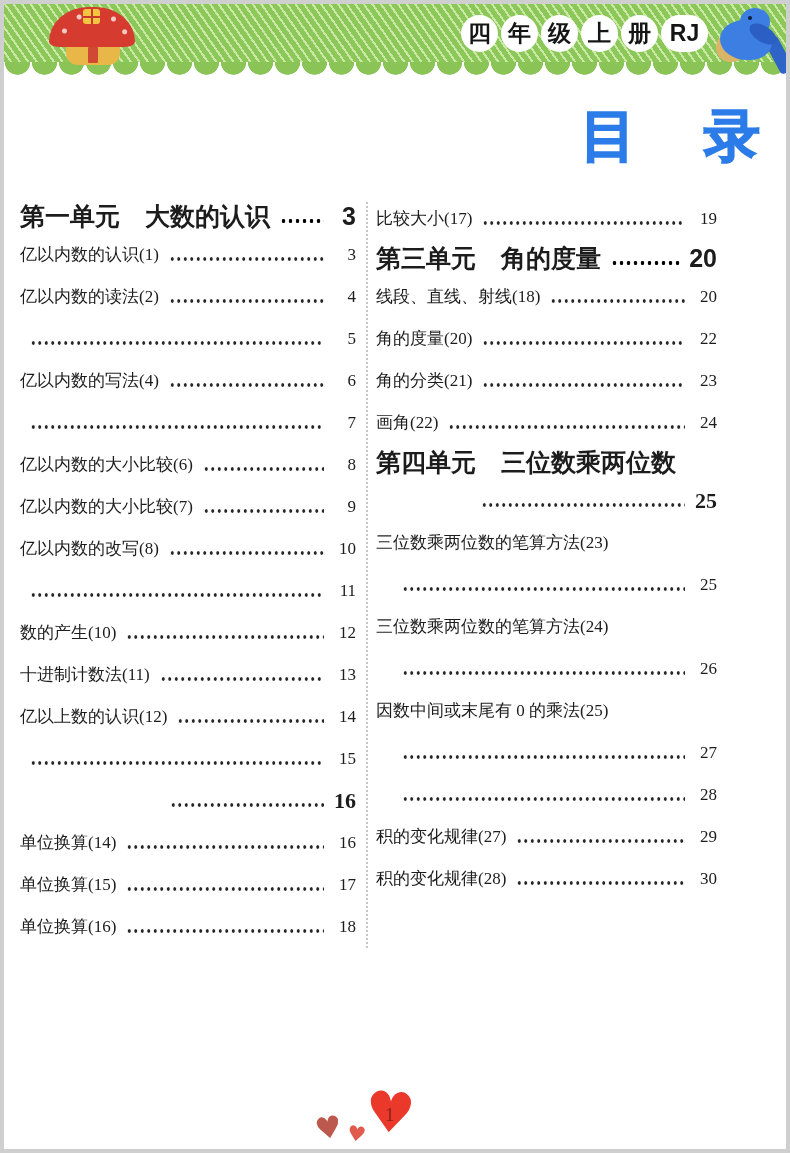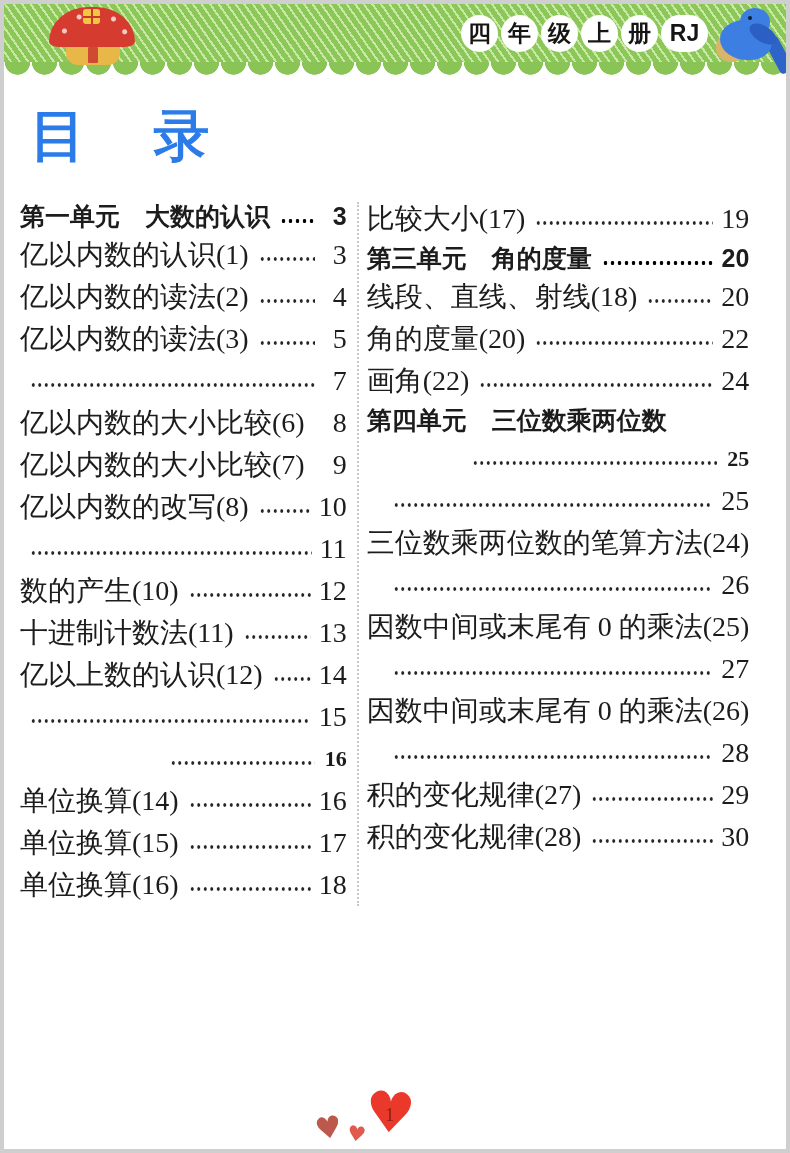--- a/index.html
+++ b/index.html
@@ -48,34 +48,34 @@
   
   .bird{position:absolute;right:-4px;top:2px;width:78px;height:64px;}
   .bird-tail{position:absolute;right:4px;bottom:-4px;width:14px;height:38px;background:#2e63c8;transform:rotate(-28deg);border-radius:4px;}
   .bird-body{position:absolute;left:8px;top:14px;width:52px;height:40px;background:#3c7ee2;border-radius:50% 50% 45% 55%;}
   .bird-breast{position:absolute;left:4px;top:26px;width:30px;height:30px;background:#dab468;border-radius:55% 45% 50% 50%;}
   .bird-head{position:absolute;left:28px;top:2px;width:30px;height:28px;background:#3c7ee2;border-radius:50%;}
   .bird-wing{position:absolute;left:36px;top:20px;width:30px;height:16px;background:#2b5fc4;border-radius:50%;transform:rotate(32deg);}
   .bird-eye{position:absolute;left:36px;top:10px;width:4px;height:4px;background:#10203c;border-radius:50%;}
   
   .title{
-    margin:16px 0 0 0;text-align:left;
+    margin:16px 0 0 0;text-align:right;
     font-family:"Liberation Sans","DejaVu Sans",sans-serif;
-    font-weight:400;font-size:56px;line-height:76px;
+    font-weight:700;font-size:56px;line-height:76px;
     color:var(--title-blue,#2b7ce9);
     letter-spacing:26px;text-indent:26px;
     -webkit-text-stroke:1.5px var(--title-blue,#2b7ce9);
   }
   
   .content{display:flex;margin-top:24px;padding:0 14px 0 16px;align-items:stretch;}
   .col{display:flex;flex-direction:column;}
   .col-left{width:336px;}
   .col-right{flex:1;padding-right:55px;}
   .divider{width:0;border-left:2px dotted #c6c6c6;margin:4px 8px 0 10px;}
-  .row{display:flex;align-items:flex-end;font-size:28px;line-height:30px;margin:6px 0;}
+  .row{display:flex;align-items:flex-end;font-size:17px;line-height:30px;margin:6px 0;}
   .row.section{
     font-family:"Liberation Sans","DejaVu Sans",sans-serif;
     font-weight:700;font-size:25px;line-height:36px;margin:0 0;
   }
   .ttl{white-space:nowrap;}
   .leader{
     flex:1;height:4px;margin:0 8px 9px 10px;
     background-image:radial-gradient(circle,#262626 1.5px,transparent 1.9px);
     background-size:6.5px 4px;background-repeat:repeat-x;background-position:left center;
   }
@@ -141,23 +141,27 @@
           <span class="ttl">亿以内数的认识(1)</span>
           <span class="leader"></span>
           <span class="pg">3</span>
         </div>
         <div class="row item">
           <span class="ttl">亿以内数的读法(2)</span>
           <span class="leader"></span>
           <span class="pg">4</span>
         </div>
         <div class="row item">
-          <span class="ttl">亿以内数的读法(3)</span>
           <span class="leader"></span>
           <span class="pg">5</span>
+        </div>
+        <div class="row item">
+          <span class="ttl">亿以内数的写法(4)</span>
+          <span class="leader"></span>
+          <span class="pg">6</span>
         </div>
         <div class="row item">
           <span class="leader"></span>
           <span class="pg">7</span>
         </div>
         <div class="row item">
           <span class="ttl">亿以内数的大小比较(6)</span>
           <span class="leader"></span>
           <span class="pg">8</span>
         </div>
@@ -230,51 +234,56 @@
           <span class="ttl">线段、直线、射线(18)</span>
           <span class="leader"></span>
           <span class="pg">20</span>
         </div>
         <div class="row item">
           <span class="ttl">角的度量(20)</span>
           <span class="leader"></span>
           <span class="pg">22</span>
         </div>
         <div class="row item">
+          <span class="ttl">角的分类(21)</span>
+          <span class="leader"></span>
+          <span class="pg">23</span>
+        </div>
+        <div class="row item">
           <span class="ttl">画角(22)</span>
           <span class="leader"></span>
           <span class="pg">24</span>
         </div>
         <div class="row section">
           <span class="ttl">第四单元　三位数乘两位数</span>
         </div>
         <div class="row cont bold">
           <span class="leader"></span>
           <span class="pg">25</span>
         </div>
+        <div class="row item">
+          <span class="ttl">三位数乘两位数的笔算方法(23)</span>
+        </div>
         <div class="row cont">
           <span class="leader"></span>
           <span class="pg">25</span>
         </div>
         <div class="row item">
           <span class="ttl">三位数乘两位数的笔算方法(24)</span>
         </div>
         <div class="row cont">
           <span class="leader"></span>
           <span class="pg">26</span>
         </div>
         <div class="row item">
           <span class="ttl">因数中间或末尾有 0 的乘法(25)</span>
         </div>
         <div class="row cont">
           <span class="leader"></span>
           <span class="pg">27</span>
-        </div>
-        <div class="row item">
-          <span class="ttl">因数中间或末尾有 0 的乘法(26)</span>
         </div>
         <div class="row cont">
           <span class="leader"></span>
           <span class="pg">28</span>
         </div>
         <div class="row item">
           <span class="ttl">积的变化规律(27)</span>
           <span class="leader"></span>
           <span class="pg">29</span>
         </div>

